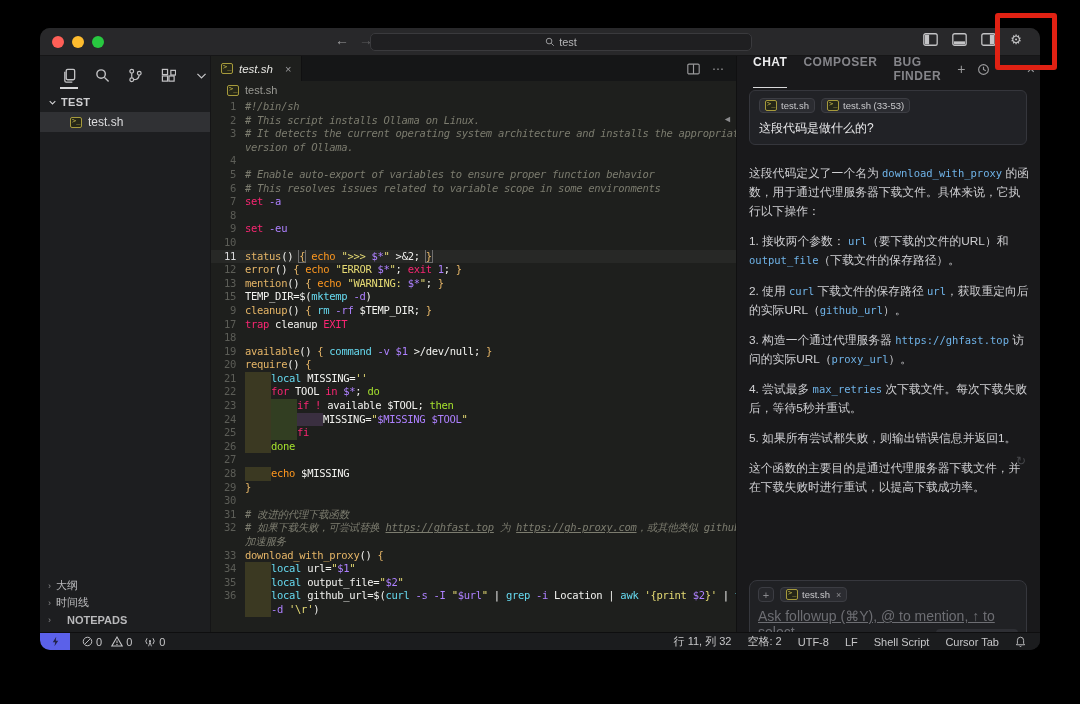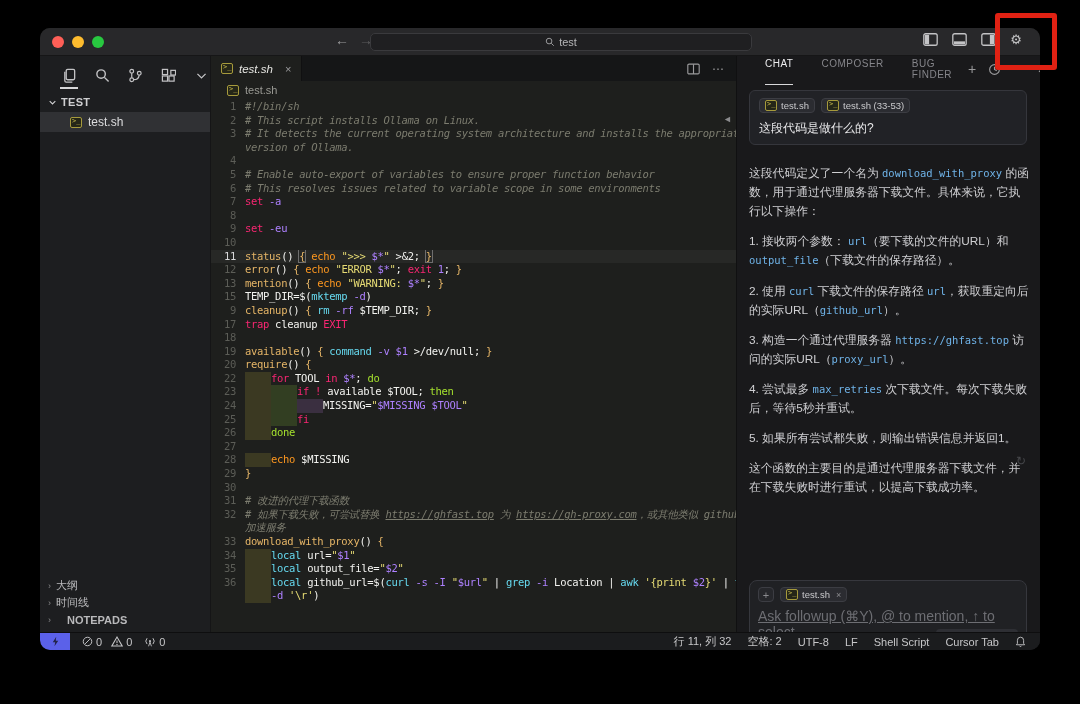--- a/index.html
+++ b/index.html
@@ -77,21 +77,21 @@
   .i2 { background:rgba(92,128,47,.32); }
   .i3 { background:rgba(118,80,140,.32); }
   .cursor { display:inline-block; width:1.5px; height:12px; background:#f8f8f2; vertical-align:-2px; }
   .ruler-mark { position:absolute; right:4px; top:58px; color:#8a8a8c; font-size:9px; }
 
   
   .chat { position:absolute; left:696px; top:28px; width:304px; height:576px; background:#19191b;
     border-left:1px solid #101011; }
   .chat-head { position:absolute; left:0; top:0; width:100%; height:26px; display:flex; align-items:center;
     padding:0 10px 0 16px; gap:16px; }
-  .chat-tab { font-size:10px; font-weight:normal; letter-spacing:.5px; color:#85858a; padding:5px 0;margin-left:12px; }
+  .chat-tab { font-size:12px; font-weight:bold; letter-spacing:.5px; color:#85858a; padding:5px 0; }
   .chat-tab.active { color:#ececee; border-bottom:1.5px solid #d8d8da; }
   .chat-head .hicons { margin-left:auto; display:flex; gap:12px; color:#9a9a9c; font-size:12px; align-items:center; }
   .umsg { position:absolute; left:12px; top:34px; width:278px; background:#212226; border:1px solid #35363c;
     border-radius:6px; padding:7px 9px; }
   .chiprow { display:flex; gap:6px; margin-bottom:7px; }
   .chip { display:flex; align-items:center; gap:4px; background:#2b2c31; border:1px solid #3c3d43;
     border-radius:4px; color:#c9c9cc; font-size:9.5px; padding:1px 5px; height:15px; }
   .uq { color:#e8e8ea; font-size:12px; }
   .answer { position:absolute; left:12px; top:108px; width:282px; color:#cfcfd2; font-size:11.8px;
     line-height:1.62; }
@@ -262,20 +262,21 @@
           <div class="crow"><span class="ln">10</span><span class="ct"></span></div>
           <div class="crow cur"><span class="ln">11</span><span class="ct"><span class="fn">status</span><span class="pl">() </span><span class="fnb">{</span><span class="pl"> </span><span class="or">echo</span><span class="pl"> </span><span class="st">"&gt;&gt;&gt; </span><span class="pu">$*</span><span class="st">"</span><span class="pl"> &gt;&amp;2; </span><span class="fnb">}</span><span class="cursor"></span></span></div>
           <div class="crow"><span class="ln">12</span><span class="ct"><span class="fn">error</span><span class="pl">() </span><span class="fn">{</span><span class="pl"> </span><span class="or">echo</span><span class="pl"> </span><span class="st">"ERROR </span><span class="pu">$*</span><span class="st">"</span><span class="pl">; </span><span class="kw">exit</span><span class="pu"> 1</span><span class="pl">; </span><span class="fn">}</span></span></div>
           <div class="crow"><span class="ln">13</span><span class="ct"><span class="fn">mention</span><span class="pl">() </span><span class="fn">{</span><span class="pl"> </span><span class="or">echo</span><span class="pl"> </span><span class="st">"WARNING: </span><span class="pu">$*</span><span class="st">"</span><span class="pl">; </span><span class="fn">}</span></span></div>
           <div class="crow"><span class="ln">15</span><span class="ct"><span class="pl">TEMP_DIR=$(</span><span class="te">mktemp</span><span class="pu"> -d</span><span class="pl">)</span></span></div>
           <div class="crow"><span class="ln">9</span><span class="ct"><span class="fn">cleanup</span><span class="pl">() </span><span class="fn">{</span><span class="pl"> </span><span class="te">rm</span><span class="pu"> -rf</span><span class="pl"> $TEMP_DIR; </span><span class="fn">}</span></span></div>
           <div class="crow"><span class="ln">17</span><span class="ct"><span class="kw">trap</span><span class="pl"> cleanup </span><span class="kw">EXIT</span></span></div>
           <div class="crow"><span class="ln">18</span><span class="ct"></span></div>
           <div class="crow"><span class="ln">19</span><span class="ct"><span class="fn">available</span><span class="pl">() </span><span class="fn">{</span><span class="pl"> </span><span class="te">command</span><span class="pu"> -v</span><span class="pl"> </span><span class="pu">$1</span><span class="pl"> &gt;/dev/null; </span><span class="fn">}</span></span></div>
           <div class="crow"><span class="ln">20</span><span class="ct"><span class="fn">require</span><span class="pl">() </span><span class="fn">{</span></span></div>
+          <div class="crow"><span class="ln">21</span><span class="ct"><span class="i1"></span><span class="te">local</span><span class="pl"> MISSING=</span><span class="st">''</span></span></div>
           <div class="crow"><span class="ln">22</span><span class="ct"><span class="i1"></span><span class="kw">for</span><span class="pl"> TOOL </span><span class="kw">in</span><span class="pl"> </span><span class="pu">$*</span><span class="pl">; </span><span class="gr">do</span></span></div>
           <div class="crow"><span class="ln">23</span><span class="ct"><span class="i1"></span><span class="i2"></span><span class="kw">if</span><span class="pl"> </span><span class="kw">!</span><span class="pl"> available $TOOL; </span><span class="gr">then</span></span></div>
           <div class="crow"><span class="ln">24</span><span class="ct"><span class="i1"></span><span class="i2"></span><span class="i3"></span><span class="pl">MISSING=</span><span class="st">"</span><span class="pu">$MISSING</span><span class="st"> </span><span class="pu">$TOOL</span><span class="st">"</span></span></div>
           <div class="crow"><span class="ln">25</span><span class="ct"><span class="i1"></span><span class="i2"></span><span class="kw">fi</span></span></div>
           <div class="crow"><span class="ln">26</span><span class="ct"><span class="i1"></span><span class="gr">done</span></span></div>
           <div class="crow"><span class="ln">27</span><span class="ct"></span></div>
           <div class="crow"><span class="ln">28</span><span class="ct"><span class="i1"></span><span class="or">echo</span><span class="pl"> $MISSING</span></span></div>
           <div class="crow"><span class="ln">29</span><span class="ct"><span class="fn">}</span></span></div>
           <div class="crow"><span class="ln">30</span><span class="ct"></span></div>
           <div class="crow"><span class="ln">31</span><span class="ct"><span class="cm"># 改进的代理下载函数</span></span></div>

